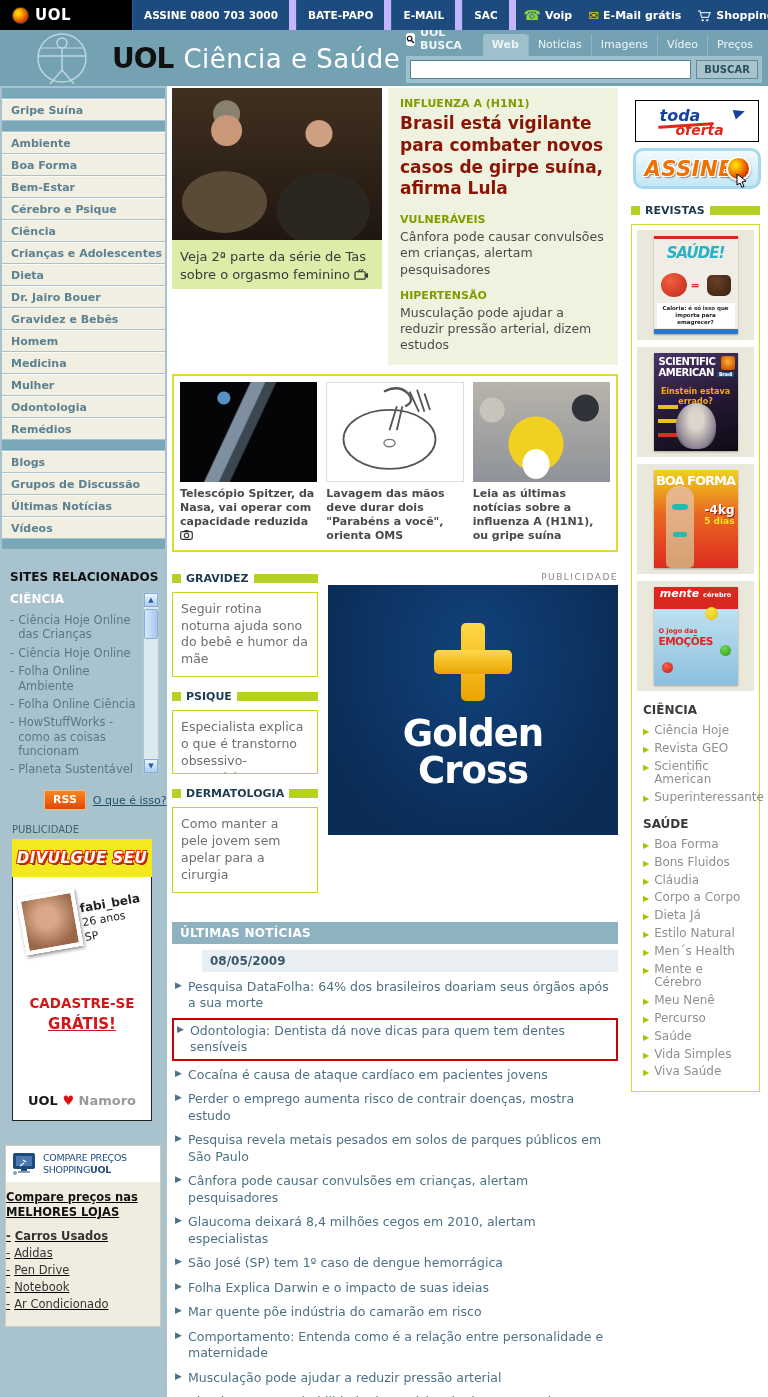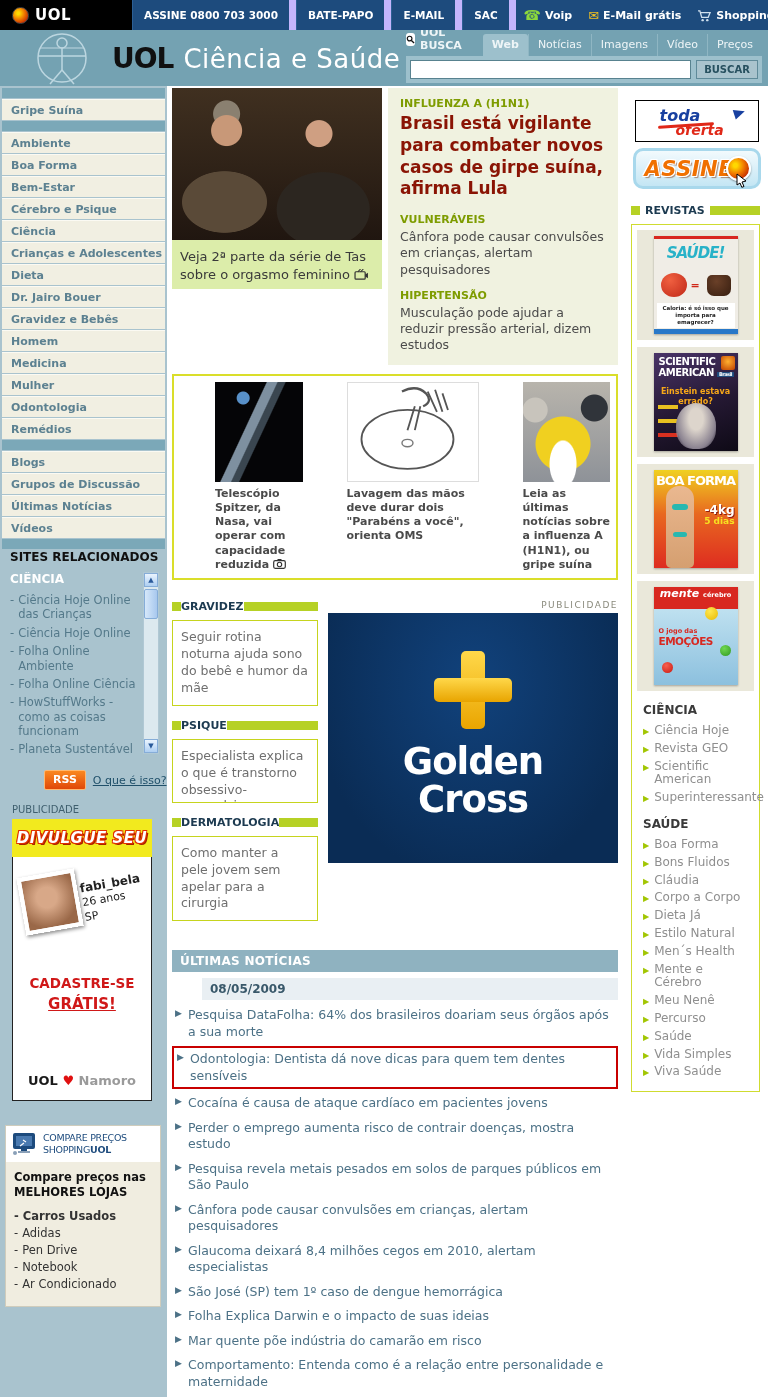--- a/index.html
+++ b/index.html
@@ -43,21 +43,21 @@
   .content { display:flex; align-items:stretch; min-height:1244px; }
   .left-col { width:167px; flex:none; background:#a9c3ce; padding-top:2px; }
   .main-col { width:458px; flex:none; padding:2px 7px 0 5px; background:#fff; }
   .right-col { width:143px; flex:none; background:#fff; padding-top:14px; }
 
   
   .menu-sep { height:10px; background:#7ba8b8; margin:0 2px 1px 2px; }
   .menu-item { background:#f1efe2; color:#5c8191; font-weight:bold; font-size:11px; padding:4px 9px 3px;
     margin:0 2px 1px 2px; border-top:1px solid #fbfaf3; white-space:nowrap; overflow:hidden; }
 
-  .sites { padding:0 8px 0 10px; }
+  .sites { padding:20px 8px 0 10px; }
   .sites-title { font-size:12px; font-weight:bold; color:#101010; }
   .sites-box { position:relative; margin-top:8px; height:182px; overflow:hidden; padding-right:20px; }
   .sites-cat { color:#fff; font-weight:bold; font-size:12px; margin-bottom:7px; }
   .site-link { display:flex; font-size:11.5px; color:#54798a; margin-bottom:4px; line-height:1.25; }
   .site-dash { margin-right:4px; }
   .sbar { position:absolute; right:0; top:0; bottom:0; width:16px; background:#dce9ef; border:1px solid #b0c8d4; }
   .sb-btn { position:absolute; left:0; width:14px; height:14px; background:linear-gradient(#eaf4fe,#aecff2);
     border:1px solid #86add8; color:#2a5a9a; font-size:7px; line-height:13px; text-align:center; }
   .sb-up { top:0; } .sb-down { bottom:0; }
   .sb-thumb { position:absolute; left:0; top:16px; width:14px; height:30px;
@@ -81,21 +81,21 @@
   .n-name { font-weight:bold; font-size:12px; }
   .namoro-cta { position:absolute; top:116px; width:100%; text-align:center; color:#d01818; font-weight:bold; font-size:13.5px; line-height:1.5; }
   .gratis { font-size:15px; text-decoration:underline; }
   .namoro-brand { position:absolute; bottom:12px; width:100%; text-align:center; font-size:13px; font-weight:bold;margin-top:48px; }
   .nb-uol { color:#1a1a1a; } .nb-heart { color:#e01010; } .nb-nam { color:#9a9a9a; }
 
   .compare { margin:24px 0 0 5px; width:156px; background:#f0ede0; border:1px solid #cfccbc; }
   .compare-logo { background:#fff; padding:6px 4px; display:flex; align-items:center; gap:5px; }
   .cl-txt { font-size:9.5px; color:#1d4b7d; line-height:1.25; letter-spacing:-0.3px; }
   .cl-bold { font-weight:bold; }
-  .compare-body { padding:8px 8px 12px; }
+  .compare-body { padding:8px 0 12px;text-decoration:underline; }
   .compare-head { font-size:11.5px; font-weight:bold; color:#111; margin-bottom:9px; line-height:1.3; }
   .compare-item { display:flex; font-size:11.5px; color:#333; margin-bottom:3px; }
   .compare-item.bold { font-weight:bold; }
   .cmp-dash { margin-right:4px; }
 
   
   .feature { display:flex; gap:6px; }
   .feature-left { width:210px; flex:none; }
   .photo-main { height:152px;
     background:
@@ -105,38 +105,38 @@
       radial-gradient(ellipse at 25% 75%, #5a4a38 0 42px, transparent 43px),
       radial-gradient(ellipse at 72% 80%, #2c2620 0 46px, transparent 47px),
       linear-gradient(#403020, #201610); }
   .feature-caption { background:#dcedaa; padding:8px 8px 6px; font-size:13px; color:#3a3a3a; line-height:1.35; min-height:48px; }
   .feature-right { flex:1; background:#f0f2e0; padding:9px 12px 0; }
   .kicker { color:#7e9c00; font-weight:bold; font-size:11px; margin-bottom:3px; }
   .headline { color:#8a1404; font-weight:bold; font-size:17px; line-height:1.28; margin-bottom:13px; }
   .sub-item { font-size:12.5px; color:#4b4b4b; line-height:1.3; margin-bottom:11px; }
 
   .thumbs { border:2px solid #dade2a; margin-top:9px; padding:6px; display:flex; gap:9px; background:#fff; }
-  .thumb { flex:1;margin-left:35px; }
+  .thumb { flex:1; }
   .thumb-img { height:100px; margin-bottom:5px; }
   .ti-spitzer { background:
       radial-gradient(circle at 32% 16%, #5890c8 0 6px, transparent 7px),
       linear-gradient(115deg, transparent 38%, #7e90a0 39% 46%, #3a4650 47% 52%, transparent 53%),
       #050507; }
   .ti-sink { background:#fff; border:1px solid #ddd; display:flex; align-items:center; justify-content:center; }
   .ti-pika { background:
       radial-gradient(circle at 14% 28%, #c8c4bc 0 12px, transparent 13px),
       radial-gradient(circle at 82% 26%, #30343a 0 13px, transparent 14px),
       radial-gradient(ellipse at 46% 82%, #fff 0 13px, transparent 14px),
       radial-gradient(circle at 46% 62%, #f0d020 0 27px, transparent 28px),
       linear-gradient(#b8b4ac, #8e9298); }
   .thumb-caption { font-size:11px; font-weight:bold; color:#4a4a4a; line-height:1.3; }
 
   .sections-row { display:flex; margin-top:20px; gap:10px; }
   .sections-left { width:146px; flex:none; }
-  .sec-label { display:flex; align-items:center; margin-bottom:7px;justify-content:center; }
+  .sec-label { display:flex; align-items:center; gap:5px; margin-bottom:7px;justify-content:center; }
   .green-sq { width:9px; height:9px; background:#b6d125; flex:none; }
   .green-bar { flex:1; height:9px; background:#b6d125; }
   .sec-label .txt { font-size:11px; font-weight:bold; color:#1c3a50; white-space:nowrap; }
   .sec-box { border:1px solid #c6d41e; padding:8px; font-size:12.5px; color:#6f6f6f; line-height:1.35; margin-bottom:13px; background:#fff; }
   .sec-box.clip { height:64px; overflow:hidden; }
   .golden-wrap { flex:1; }
   .pub-right { text-align:right; font-size:9px; color:#8a8a7c; letter-spacing:1.5px; margin-bottom:3px; }
   .golden { height:250px; background:radial-gradient(ellipse at 50% 28%, #11427c, #0a2c55 78%);
     display:flex; flex-direction:column; align-items:center; }
   .cross { position:relative; width:78px; height:78px; margin-top:38px; flex:none; }

